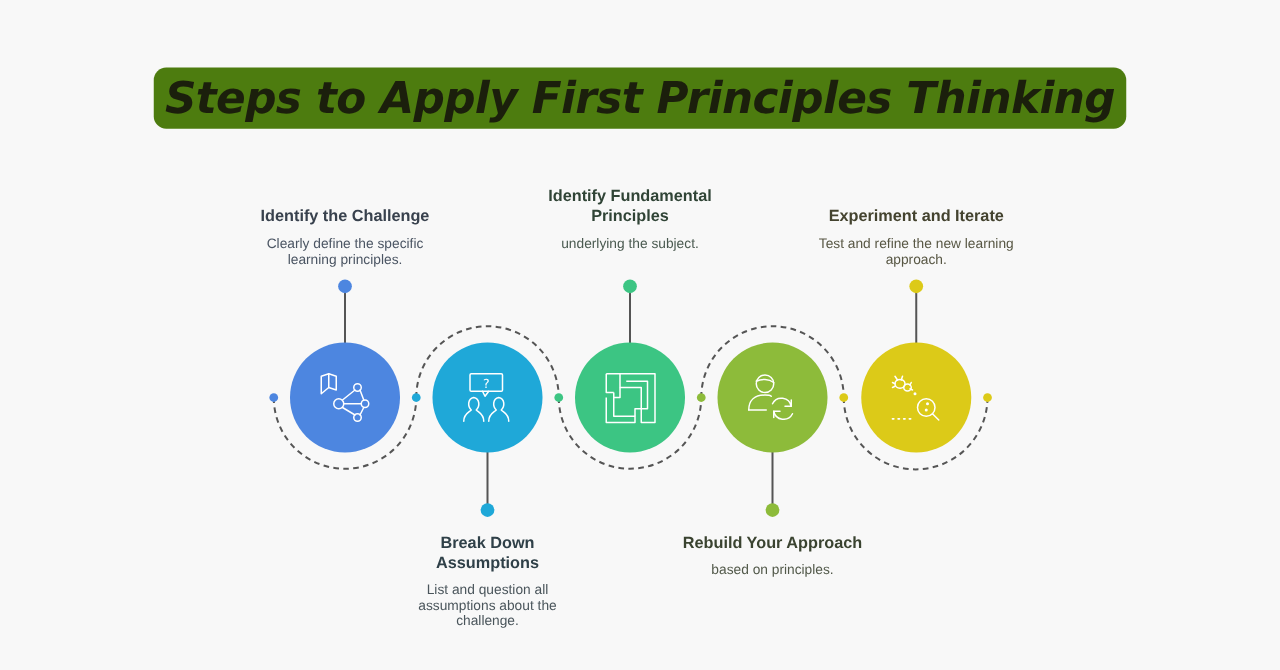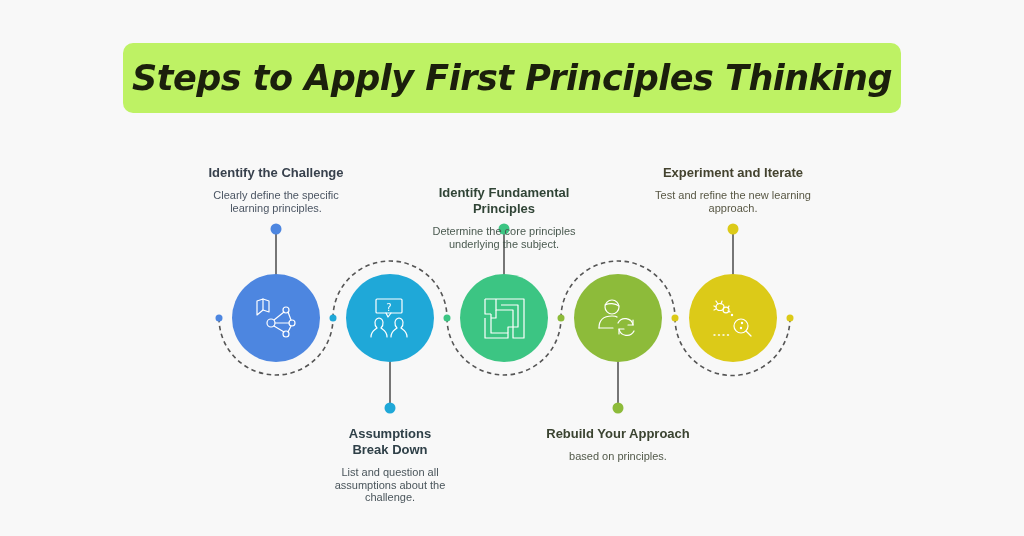--- a/index.html
+++ b/index.html
@@ -1,25 +1,25 @@
 <!DOCTYPE html>
 <html><head>
 <meta charset="utf-8">
 <style>
   html, body { margin:0; padding:0; }
   body { width:1024px; height:536px; background:#f8f8f8; position:relative; overflow:hidden; font-family:"Liberation Sans", sans-serif; }
-  .title-banner { position:absolute; left:123px; top:43px; width:778px; height:70px; background:#bef264; border-radius:10px; display:flex; align-items:center; justify-content:center; }
+  .title-banner { position:absolute; left:123px; top:54px; width:778px; height:49px; background:#4d7c0f; border-radius:10px; display:flex; align-items:center; justify-content:center; }
   .title-text { font-family:"DejaVu Sans", sans-serif; font-weight:bold; font-style:italic; font-size:35px; color:#1b1f0c; letter-spacing:-0.5px; white-space:nowrap; }
   svg.diagram { position:absolute; left:0; top:0; }
   .label { position:absolute; text-align:center; transform:translateX(-50%); }
   .label .h { font-weight:bold; font-size:13px; line-height:16px; }
   .label .d { font-size:11px; line-height:12.5px; margin-top:8px; }
   .c1 .h { color:#38414d; } .c1 .d { color:#4b5563; }
   .c2 .h { color:#2f4048; } .c2 .d { color:#4a555b; }
-  .c3 .h { color:#304436;margin-top:36px; } .c3 .d { color:#4a5a50; }
+  .c3 .h { color:#304436; } .c3 .d { color:#4a5a50; }
   .c4 .h { color:#3a4330; } .c4 .d { color:#52594a; }
   .c5 .h { color:#44432f; } .c5 .d { color:#585744; }
 </style>
 </head>
 <body>
 
 <div class="title-banner">
   <span class="title-text">Steps to Apply First Principles Thinking</span>
 </div>
 
@@ -125,37 +125,36 @@
 <div class="label c1" style="left:276px; top:165px; width:170px;">
   <div class="h">Identify the Challenge</div>
   <div class="d">
     <div>Clearly define the specific</div>
     <div>learning principles.</div>
   </div>
 </div>
 
 <div class="label c2" style="left:390px; top:426px; width:150px;">
   <div class="h">
+    <div>Break Down</div>
     <div>Assumptions</div>
-    <div>Break Down</div>
   </div>
   <div class="d">
     <div>List and question all</div>
     <div>assumptions about the</div>
     <div>challenge.</div>
   </div>
 </div>
 
 <div class="label c3" style="left:504px; top:149px; width:180px;">
   <div class="h">
     <div>Identify Fundamental</div>
     <div>Principles</div>
   </div>
   <div class="d">
-    <div>Determine the core principles</div>
     <div>underlying the subject.</div>
   </div>
 </div>
 
 <div class="label c4" style="left:618px; top:426px; width:180px;">
   <div class="h">Rebuild Your Approach</div>
   <div class="d">
     <div>based on principles.</div>
   </div>
 </div>

